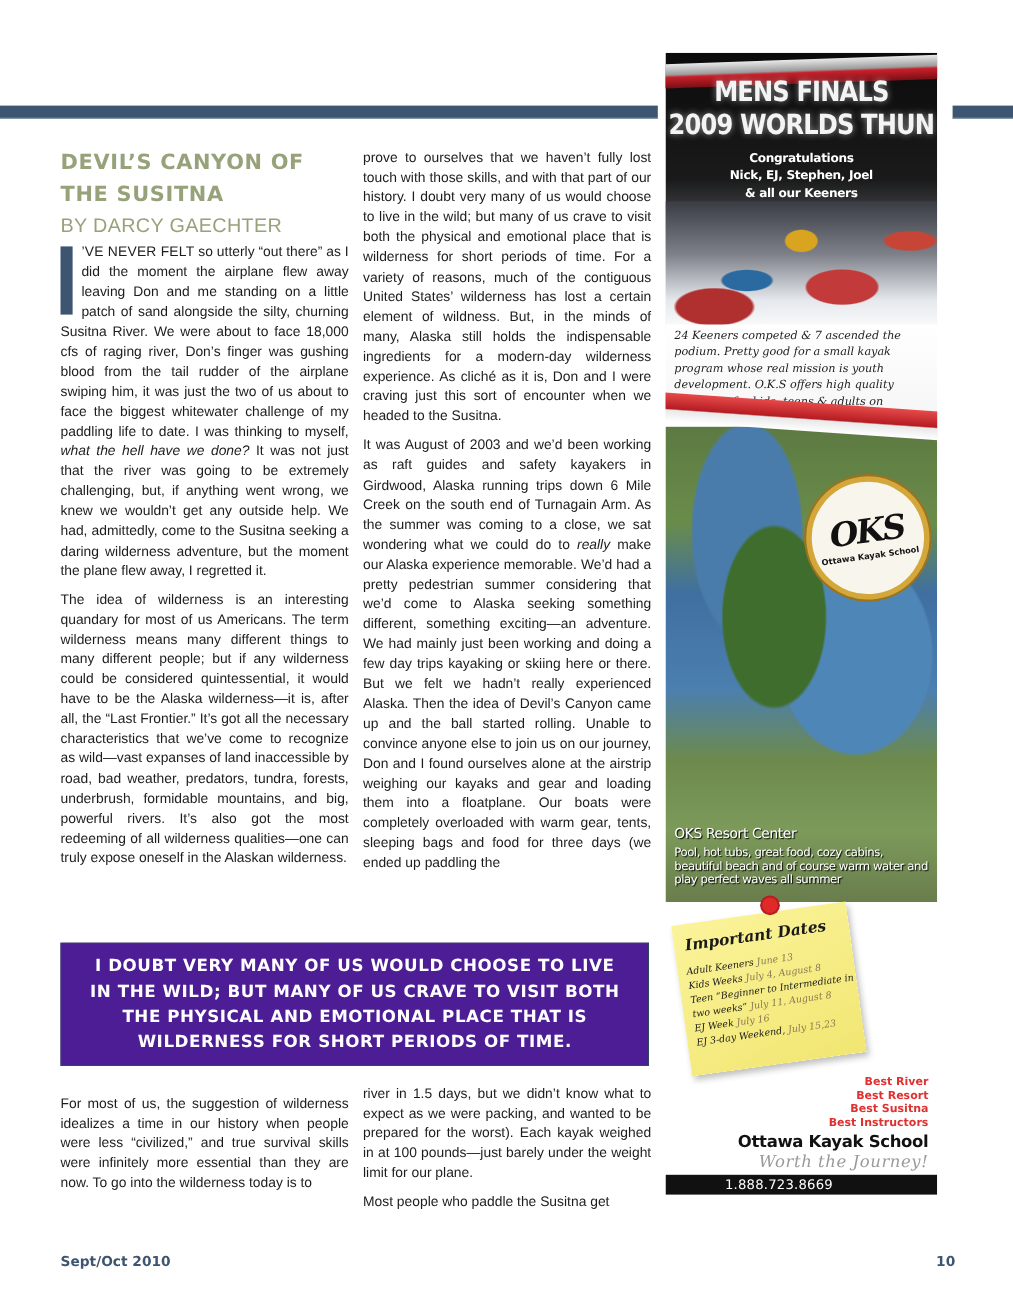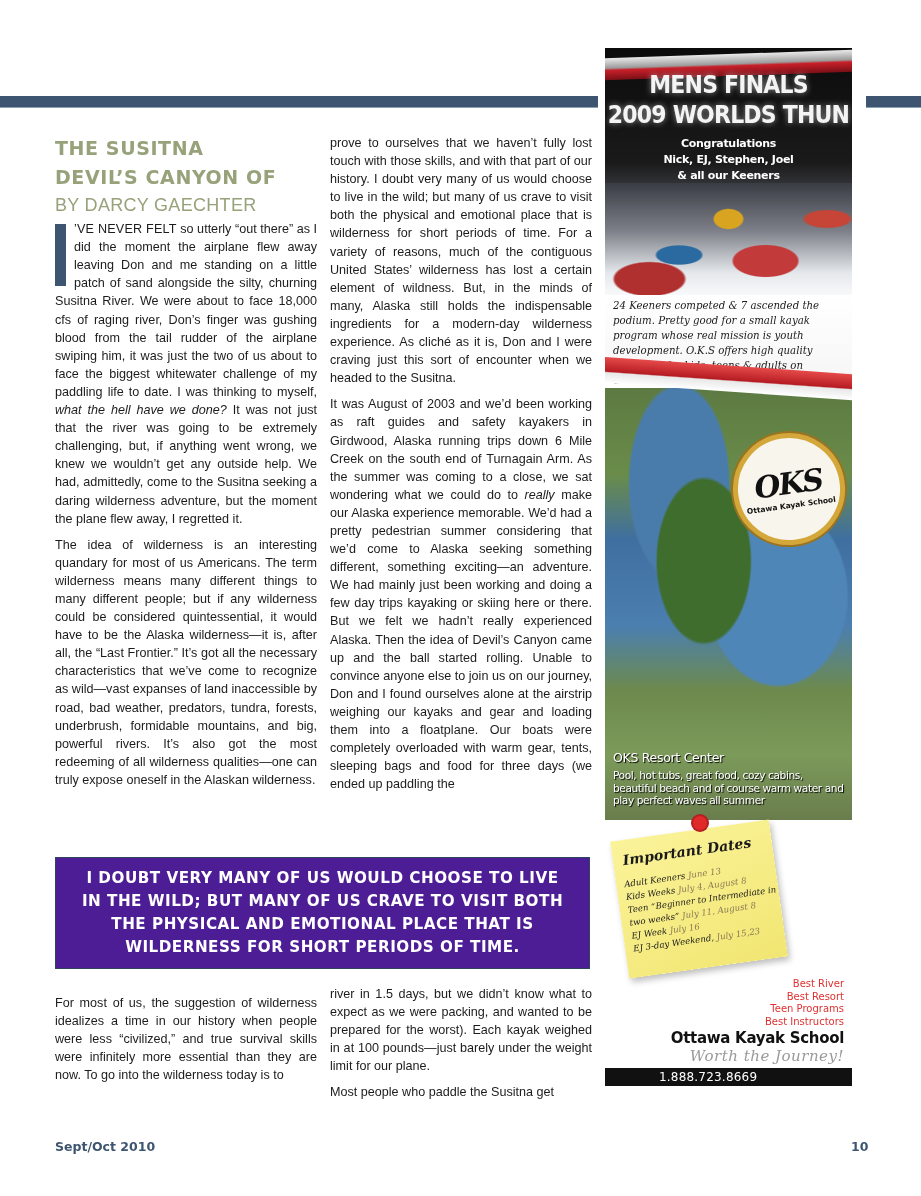--- a/index.html
+++ b/index.html
@@ -60,35 +60,35 @@
 
   .resort-title { position: absolute; left: 8px; top: 702px; font-family: "DejaVu Sans", sans-serif; font-size: 12.5px; color: #ffffff; text-shadow: 1px 1px 1px #000; letter-spacing: -0.3px; }
   .resort-desc { position: absolute; left: 8px; top: 721px; width: 236px; font-family: "DejaVu Sans", sans-serif; font-size: 10.6px; line-height: 12.5px; color: #ffffff; text-shadow: 1px 1px 1px #000; letter-spacing: -0.4px; }
 
   .note { position: absolute; left: 14px; top: 782px; width: 160px; height: 138px; background: linear-gradient(160deg, #fbf39a 0%, #f1e672 100%); transform: rotate(-8deg); box-shadow: 2px 4px 6px rgba(0,0,0,0.25); }
   .pin { position: absolute; left: 88px; top: 768px; width: 14px; height: 14px; border-radius: 50%; background: #e02a2a; box-shadow: 0 0 0 2px #b51f1f; }
   .note-title { position: absolute; left: 10px; top: 12px; font-family: "DejaVu Serif", serif; font-style: italic; font-weight: bold; font-size: 14px; color: #1a1a1a; }
   .note-lines { position: absolute; left: 8px; top: 38px; width: 150px; font-family: "DejaVu Serif", serif; font-style: italic; font-size: 8.6px; line-height: 13px; color: #1a1a1a; }
   .note-lines .d { color: #8a7b55; }
 
-  .best { position: absolute; right: 8px; top: 930px; text-align: right; font-family: "DejaVu Sans", sans-serif; font-weight: normal; font-size: 10px; line-height: 12.5px; color: #e03030; }
+  .best { position: absolute; right: 8px; top: 930px; text-align: right; font-family: "DejaVu Sans", sans-serif; font-weight: bold; font-size: 10px; line-height: 12.5px; color: #e03030; }
   .oks-name { position: absolute; right: 8px; top: 981px; font-family: "DejaVu Sans", sans-serif; font-weight: bold; font-size: 15px; color: #111111; letter-spacing: -0.3px; }
   .tagline { position: absolute; right: 8px; top: 999px; font-family: "DejaVu Serif", serif; font-style: italic; font-size: 15px; color: #9a9a9a; letter-spacing: 0.5px; }
   .phone { position: absolute; left: 0; top: 1020px; width: 247px; height: 18px; background: #111111; color: #ffffff; font-family: "DejaVu Sans", sans-serif; font-size: 12px; line-height: 18px; padding-left: 54px; letter-spacing: 0.2px; }
 </style>
 </head>
 <body>
 
 <div class="bar left"></div>
 <div class="bar right"></div>
 
 <div class="col col1">
   <div class="title">
+    <div>DEVIL’S CANYON OF</div>
     <div>THE SUSITNA</div>
-    <div>DEVIL’S CANYON OF</div>
   </div>
   <div class="byline">BY DARCY GAECHTER</div>
   <p><span class="drop"></span><span class="smallcaps">’VE NEVER FELT</span><span> so utterly “out there” as I did the moment the airplane flew away leaving Don and me standing on a little patch of sand alongside the silty, churning Susitna River. We were about to face 18,000 cfs of raging river, Don’s finger was gushing blood from the tail rudder of the airplane swiping him, it was just the two of us about to face the biggest whitewater challenge of my paddling life to date. I was thinking to myself, </span><em>what the hell have we done?</em><span> It was not just that the river was going to be extremely challenging, but, if anything went wrong, we knew we wouldn’t get any outside help. We had, admittedly, come to the Susitna seeking a daring wilderness adventure, but the moment the plane flew away, I regretted it.</span></p>
   <p>The idea of wilderness is an interesting quandary for most of us Americans. The term wilderness means many different things to many different people; but if any wilderness could be considered quintessential, it would have to be the Alaska wilderness—it is, after all, the “Last Frontier.” It’s got all the necessary characteristics that we’ve come to recognize as wild—vast expanses of land inaccessible by road, bad weather, predators, tundra, forests, underbrush, formidable mountains, and big, powerful rivers. It’s also got the most redeeming of all wilderness qualities—one can truly expose oneself in the Alaskan wilderness.</p>
 </div>
 
 <div class="col col2">
   <p>prove to ourselves that we haven’t fully lost touch with those skills, and with that part of our history. I doubt very many of us would choose to live in the wild; but many of us crave to visit both the physical and emotional place that is wilderness for short periods of time. For a variety of reasons, much of the contiguous United States’ wilderness has lost a certain element of wildness. But, in the minds of many, Alaska still holds the indispensable ingredients for a modern-day wilderness experience. As cliché as it is, Don and I were craving just this sort of encounter when we headed to the Susitna.</p>
   <p><span>It was August of 2003 and we’d been working as raft guides and safety kayakers in Girdwood, Alaska running trips down 6 Mile Creek on the south end of Turnagain Arm. As the summer was coming to a close, we sat wondering what we could do to </span><em>really</em><span> make our Alaska experience memorable. We’d had a pretty pedestrian summer considering that we’d come to Alaska seeking something different, something exciting—an adventure. We had mainly just been working and doing a few day trips kayaking or skiing here or there. But we felt we hadn’t really experienced Alaska. Then the idea of Devil’s Canyon came up and the ball started rolling. Unable to convince anyone else to join us on our journey, Don and I found ourselves alone at the airstrip weighing our kayaks and gear and loading them into a floatplane. Our boats were completely overloaded with warm gear, tents, sleeping bags and food for three days (we ended up paddling the</span></p>
 </div>
@@ -138,19 +138,19 @@
       <div><span>Teen “Beginner to Intermediate in two weeks”</span> <span class="d">July 11, August 8</span></div>
       <div><span>EJ Week</span> <span class="d">July 16</span></div>
       <div><span>EJ 3-day Weekend,</span> <span class="d">July 15,23</span></div>
     </div>
   </div>
   <div class="pin"></div>
 
   <div class="best">
     <div>Best River</div>
     <div>Best Resort</div>
-    <div>Teen Programs</div>
+    <div>Best Susitna</div>
     <div>Best Instructors</div>
   </div>
   <div class="oks-name">Ottawa Kayak School</div>
   <div class="tagline">Worth the Journey!</div>
   <div class="phone">1.888.723.8669</div>
 </div>
 
 </body></html>

